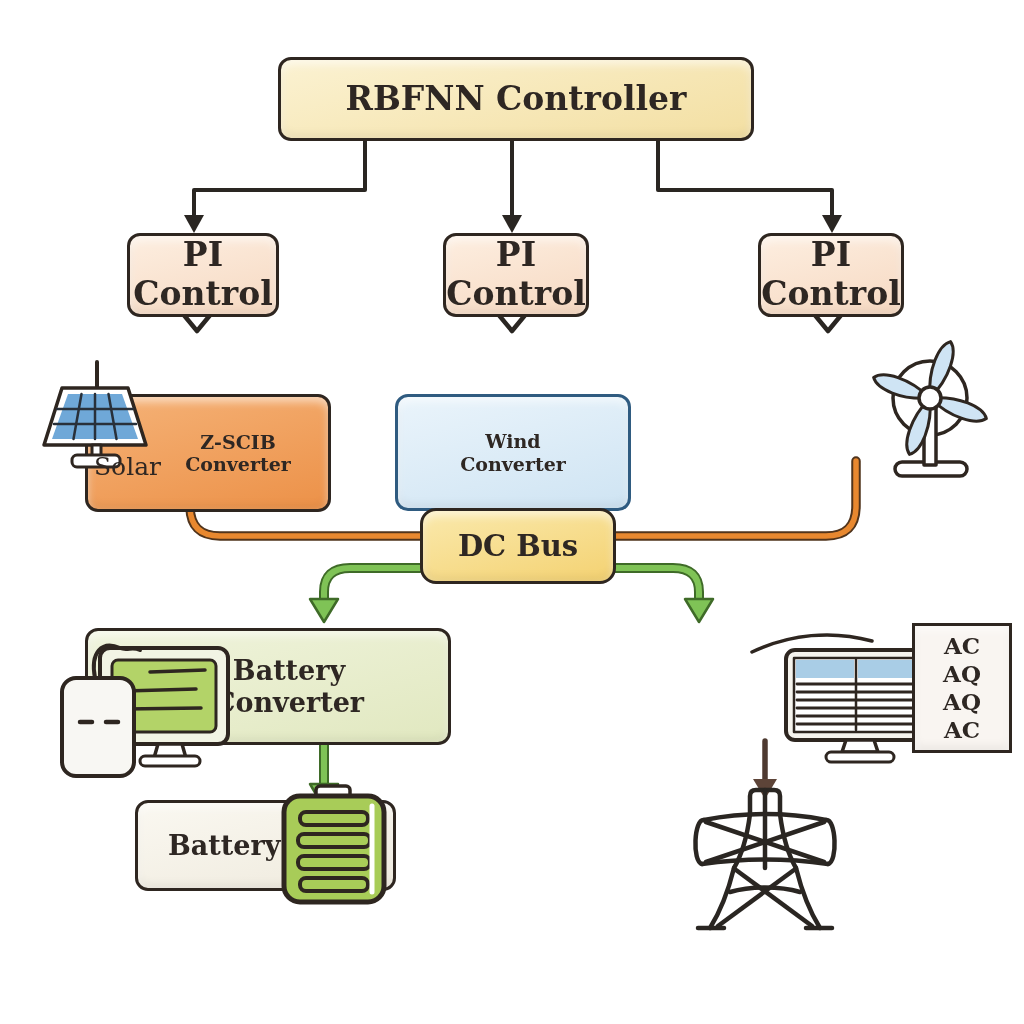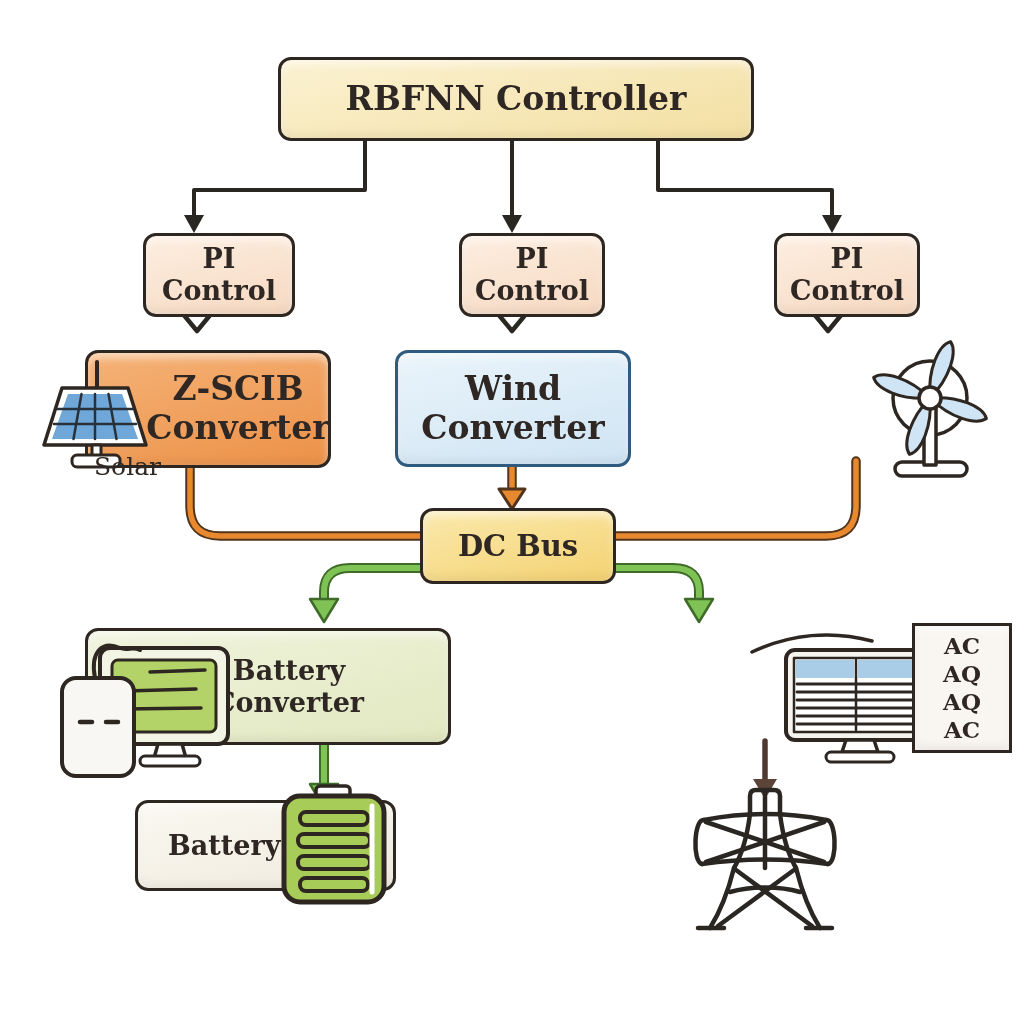--- a/index.html
+++ b/index.html
@@ -7,35 +7,35 @@
           font-family:"DejaVu Serif","Liberation Serif",serif;color:#2e2723;}
   svg.layer{position:absolute;left:0;top:0;width:1024px;height:1024px;}
   #connectors{z-index:1;}
   #icons{z-index:3;pointer-events:none;}
   .box{position:absolute;z-index:2;border:3.5px solid #2e2620;border-radius:13px;
        display:flex;flex-direction:column;align-items:center;justify-content:center;
        text-align:center;font-weight:bold;line-height:1.18;
        box-shadow:inset 0 5px 8px rgba(255,255,255,.55), inset 0 -5px 9px rgba(0,0,0,.05);}
   .controller{left:278px;top:57px;width:470px;height:78px;font-size:33px;
        background:linear-gradient(165deg,#fbf2d2,#f3dfa2);}
-  .pi{width:140px;height:78px;font-size:27px;background:linear-gradient(165deg,#fdeee0,#f6d9c2);margin-left:16px;}
+  .pi{width:140px;height:78px;font-size:33px;background:linear-gradient(165deg,#fdeee0,#f6d9c2);}
   .pi1{left:127px;top:233px;width:146px;}
   .pi2{left:443px;top:233px;}
   .pi3{left:758px;top:233px;}
-  .conv{font-size:33px;}
+  .conv{font-size:19px;margin-top:44px;}
   .solarconv{left:85px;top:350px;width:240px;height:112px;
        background:linear-gradient(165deg,#f5b277,#ec9148);}
   .solarconv .lbl{margin-left:60px;}
   .windconv{left:395px;top:350px;width:230px;height:111px;border-color:#2f5b80;
        background:linear-gradient(165deg,#eaf4fb,#cfe4f3);}
   .gridconv{left:705px;top:350px;width:240px;height:110px;align-items:flex-start;
        background:linear-gradient(165deg,#f9d5ae,#f2ba88);}
   .gridconv .lbl{margin-left:38px;}
   .dcbus{left:420px;top:508px;width:190px;height:70px;font-size:29px;
-       background:linear-gradient(165deg,#fae9ac,#f4d272);}
+       background:linear-gradient(165deg,#fae9ac,#f4d272);border-radius:16px;}
   .batconv{left:85px;top:628px;width:360px;height:111px;font-size:27px;
        background:linear-gradient(165deg,#f0f4dd,#e1e8c0);}
   .batconv .lbl{margin-left:42px;}
   .inverter{left:595px;top:628px;width:350px;height:111px;font-size:27px;align-items:flex-start;
        background:linear-gradient(165deg,#f9d5ae,#f2bd8d);}
   .inverter .lbl{margin-left:62px;}
   .battery{left:135px;top:800px;width:255px;height:85px;font-size:27px;align-items:flex-start;
        background:linear-gradient(165deg,#faf8f1,#efeadd);}
   .battery .lbl{margin-left:30px;}
   .acpanel{left:912px;top:623px;width:94px;height:124px;z-index:4;border-radius:0;

